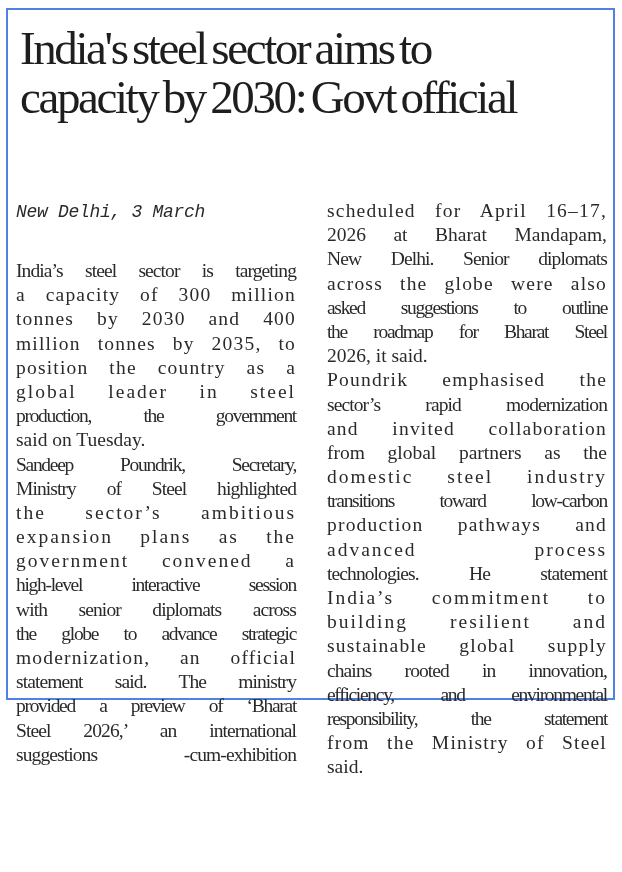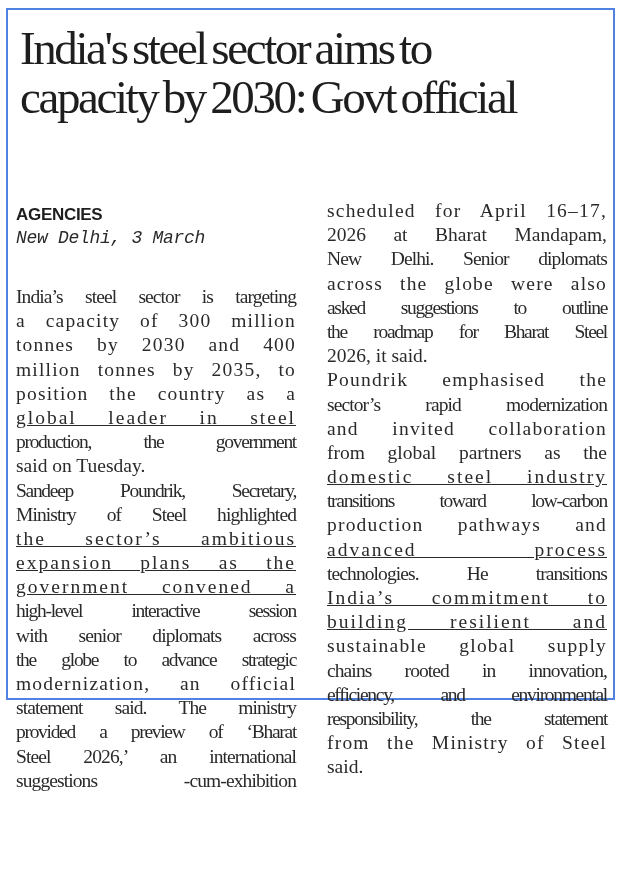--- a/index.html
+++ b/index.html
@@ -68,34 +68,33 @@
       display: block;
       white-space: nowrap;
       text-align: justify;
       text-align-last: justify;
       height: 24.2px;
     }
     .line.last { text-align-last: left; }
     .tight { letter-spacing: -0.9px; word-spacing: -1.5px; }
     .tighter { letter-spacing: -1.3px; word-spacing: -2.5px; }
     .wide { letter-spacing: 1.2px; }
-    .wider { letter-spacing: 2px; text-decoration: underline; }
+    .wider { letter-spacing: 2px; }
   </style>
 </head>
 <body>
 
 <div class="frame">
   <h1 class="headline">
     <span>India's steel sector aims to</span>
     <span>capacity by 2030: Govt official</span>
   </h1>
 </div>
 
 <div class="col col-left">
-  <div class="byline-agency">AGENCIES</div>
   <div class="byline-place">New Delhi, 3 March</div>
   <div id="left-lines">
       <span class="line tight">India’s steel sector is targeting</span>
       <span class="line wide">a capacity of 300 million</span>
       <span class="line wide">tonnes by 2030 and 400</span>
       <span class="line wide">million tonnes by 2035, to</span>
       <span class="line wide">position the country as a</span>
       <span class="line wider">global leader in steel</span>
       <span class="line tighter">production, the government</span>
       <span class="line last">said on Tuesday.</span>
@@ -125,21 +124,21 @@
       <span class="line tighter">the roadmap for Bharat Steel</span>
       <span class="line last">2026, it said.</span>
       <span class="line wide">Poundrik emphasised the</span>
       <span class="line tight">sector’s rapid modernization</span>
       <span class="line wide">and invited collaboration</span>
       <span class="line">from global partners as the</span>
       <span class="line wider">domestic steel industry</span>
       <span class="line tighter">transitions toward low-carbon</span>
       <span class="line wide">production pathways and</span>
       <span class="line wider">advanced process</span>
-      <span class="line tight">technologies. He transitions</span>
+      <span class="line tight">technologies. He statement</span>
       <span class="line wider">India’s commitment to</span>
       <span class="line wider">building resilient and</span>
       <span class="line wide">sustainable global supply</span>
       <span class="line tight">chains rooted in innovation,</span>
       <span class="line tighter">efficiency, and environmental</span>
       <span class="line tighter">responsibility, the statement</span>
       <span class="line wide">from the Ministry of Steel</span>
       <span class="line last">said.</span>
     </div>
 </div>

